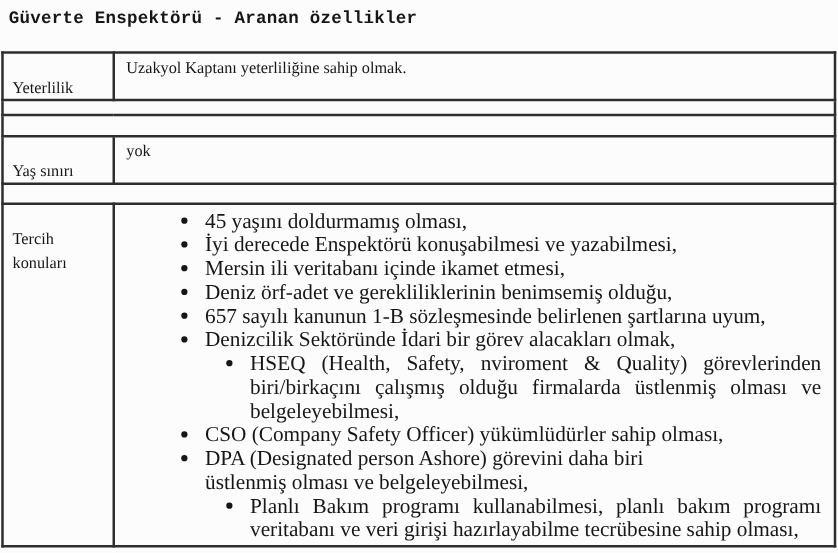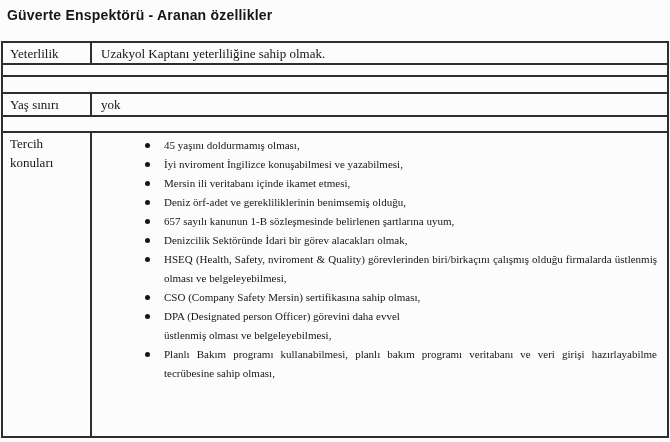--- a/index.html
+++ b/index.html
@@ -11,52 +11,52 @@
   html,body{margin:0;padding:0;}
   body{
     width:670px;height:442px;overflow:hidden;position:relative;
     background:var(--bg);color:var(--text);
     font-family:"Liberation Serif","DejaVu Serif",serif;
     font-size:13px;line-height:19px;
   }
   .doc-title{
     position:absolute;left:7px;top:6px;margin:0;
     font-size:14px;font-weight:bold;letter-spacing:.2px;
-    font-family:Liberation Sans, sans-serif;
+    font-family:Liberation Mono, monospace;
   }
   table.req{
     position:absolute;left:1px;top:41px;
     width:668px;height:397px;
     border-collapse:collapse;table-layout:fixed;
   }
   col.c1{width:89px;}
   td{
     border:2px solid var(--border);
     vertical-align:top;
     padding:1px 20px 0 9px;
     font-size:13px;line-height:19px;
   }
-  td.label{padding:1px 4px 0 7px;}
+  td.label{padding:17px 4px 0 7px;}
   tr.spacer td{border-top:2px solid var(--border);border-bottom:2px solid var(--border);padding:0;}
   tr.r-yeterlilik{height:20px;}
   tr.sp1{height:12px;}
   tr.r-tecrubesi{height:68px;}
   tr.sp2{height:17px;}
   tr.r-yas{height:23px;}
   tr.sp3{height:16px;}
   td.list-cell{padding:3px 0 0 0;}
   p{margin:0;}
   p.note{margin-top:10px;}
   .preline{white-space:pre-line;}
-  .justify{text-align:justify;}
+  .justify{text-align:justify;margin-left:36px;}
   ul.prefs{margin:0;padding:0;list-style:none;}
   ul.prefs li{
     position:relative;
     padding:0 10px 0 72px;
-    font-size:11px;line-height:19px;
+    font-size:17px;line-height:19px;
   }
   ul.prefs li::before{
     content:"";
     position:absolute;left:53px;top:7px;
     width:5px;height:5px;border-radius:50%;
     background:var(--text);
   }
 </style>
 </head>
 <body>
@@ -90,27 +90,27 @@
 
     <tr class="spacer sp3">
       <td colspan="2"></td>
     </tr>
 
     <tr class="r-tercih">
       <td class="label">Tercih konuları</td>
       <td class="list-cell">
         <ul class="prefs">
           <li>45 yaşını doldurmamış olması,</li>
-          <li>İyi nviroment İngilizce konuşabilmesi ve yazabilmesi,</li>
+          <li>İyi derecede Enspektörü konuşabilmesi ve yazabilmesi,</li>
           <li>Mersin ili veritabanı içinde ikamet etmesi,</li>
           <li>Deniz örf-adet ve gerekliliklerinin benimsemiş olduğu,</li>
           <li>657 sayılı kanunun 1-B sözleşmesinde belirlenen şartlarına uyum,</li>
           <li>Denizcilik Sektöründe İdari bir görev alacakları olmak,</li>
           <li class="justify">HSEQ (Health, Safety, nviroment &amp; Quality) görevlerinden biri/birkaçını çalışmış olduğu firmalarda üstlenmiş olması ve belgeleyebilmesi,</li>
-          <li>CSO (Company Safety Mersin) sertifikasına sahip olması,</li>
-          <li class="preline">DPA (Designated person Officer) görevini daha evvel
+          <li>CSO (Company Safety Officer) yükümlüdürler sahip olması,</li>
+          <li class="preline">DPA (Designated person Ashore) görevini daha biri
 üstlenmiş olması ve belgeleyebilmesi,</li>
           <li class="justify">Planlı Bakım programı kullanabilmesi, planlı bakım programı veritabanı ve veri girişi hazırlayabilme tecrübesine sahip olması,</li>
         </ul>
       </td>
     </tr>
   </tbody>
 </table>
 
 </body></html>

